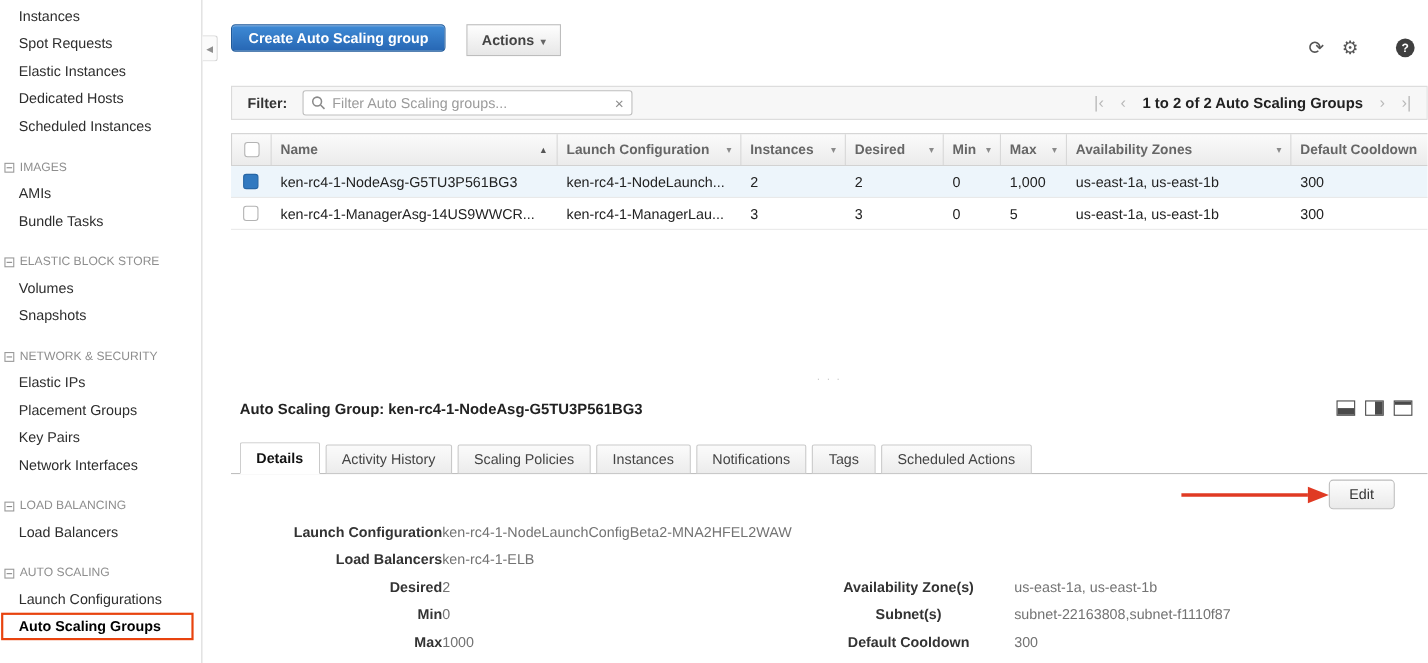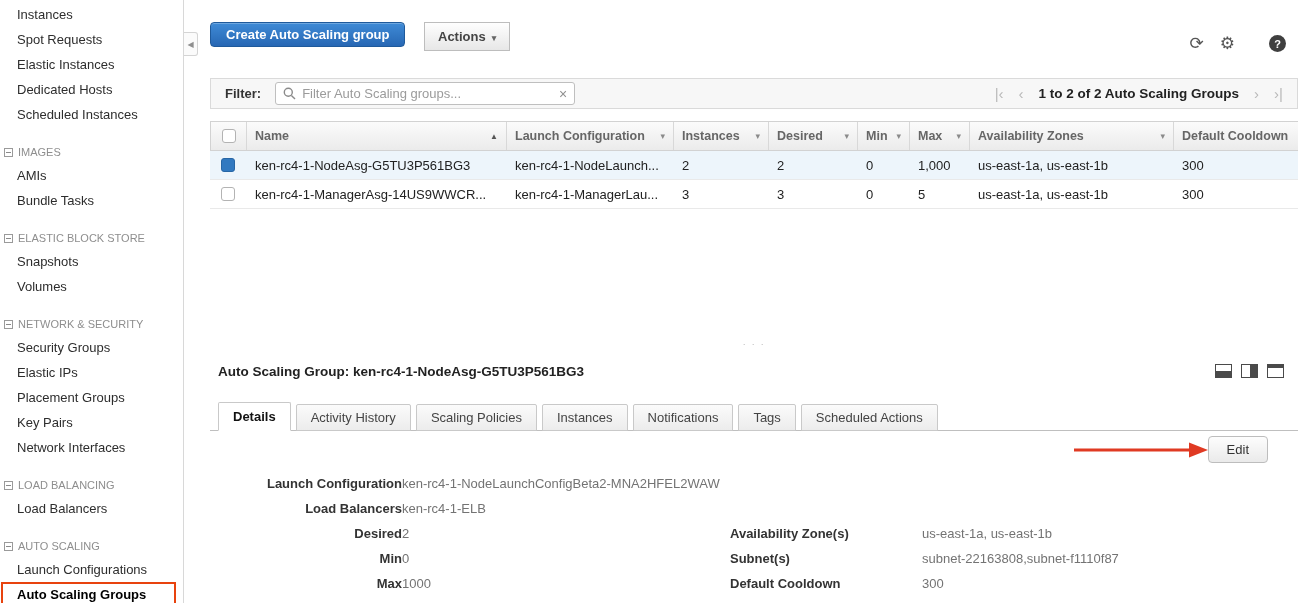--- a/index.html
+++ b/index.html
@@ -68,21 +68,21 @@
   .tab{position:relative;z-index:1;height:27px;line-height:26px;padding:0 14px;border:1px solid #c9c9c9;background:linear-gradient(#fbfbfb,#ececec);border-radius:2px 2px 0 0;color:#444;cursor:pointer;white-space:nowrap}
   .tab.active{background:#fff;font-weight:bold;color:#111;height:29px;line-height:28px;border-bottom:1px solid #fff;z-index:2}
 
   .btn-edit{position:absolute;right:30px;top:436px;height:27px;padding:0 18px;background:linear-gradient(#fdfdfd,#eaeaea);border:1px solid #bdbdbd;border-radius:4px;color:#333;font-size:13px;cursor:pointer}
   .annotation-arrow{position:absolute;left:1072px;top:441px;color:var(--annotation-red,#e03a23);pointer-events:none}
 
   .fields-left{position:absolute;left:218px;top:471px}
   .fields-right{position:absolute;left:730px;top:521px}
   .field-row{display:flex;height:25px;align-items:center}
   .fields-left .field-label{width:184px;text-align:right;font-weight:bold;color:#333;white-space:nowrap}
-  .fields-right .field-label{width:192px;text-align:left;font-weight:bold;color:#333;white-space:nowrap}
+  .fields-right .field-label{width:192px;text-align:center;font-weight:bold;color:#333;white-space:nowrap}
   .field-value{margin-left:0;color:#737373;white-space:nowrap}
   .field-value.link{cursor:pointer}
 </style>
 </head>
 <body>
 
 <div class="app">
 
   <aside class="sidebar">
     <ul id="sidebar-list">
@@ -94,27 +94,26 @@
         <li class="side-section">
           <span class="minus-box"></span>
           <span>IMAGES</span>
         </li>
         <li class="side-item">AMIs</li>
         <li class="side-item">Bundle Tasks</li>
         <li class="side-section">
           <span class="minus-box"></span>
           <span>ELASTIC BLOCK STORE</span>
         </li>
+        <li class="side-item">Volumes</li>
         <li class="side-item">Snapshots</li>
-        <li class="side-item">Volumes</li>
         <li class="side-section">
           <span class="minus-box"></span>
           <span>NETWORK &amp; SECURITY</span>
         </li>
-        <li class="side-item">Security Groups</li>
         <li class="side-item">Elastic IPs</li>
         <li class="side-item">Placement Groups</li>
         <li class="side-item">Key Pairs</li>
         <li class="side-item">Network Interfaces</li>
         <li class="side-section">
           <span class="minus-box"></span>
           <span>LOAD BALANCING</span>
         </li>
         <li class="side-item">Load Balancers</li>
         <li class="side-section">

